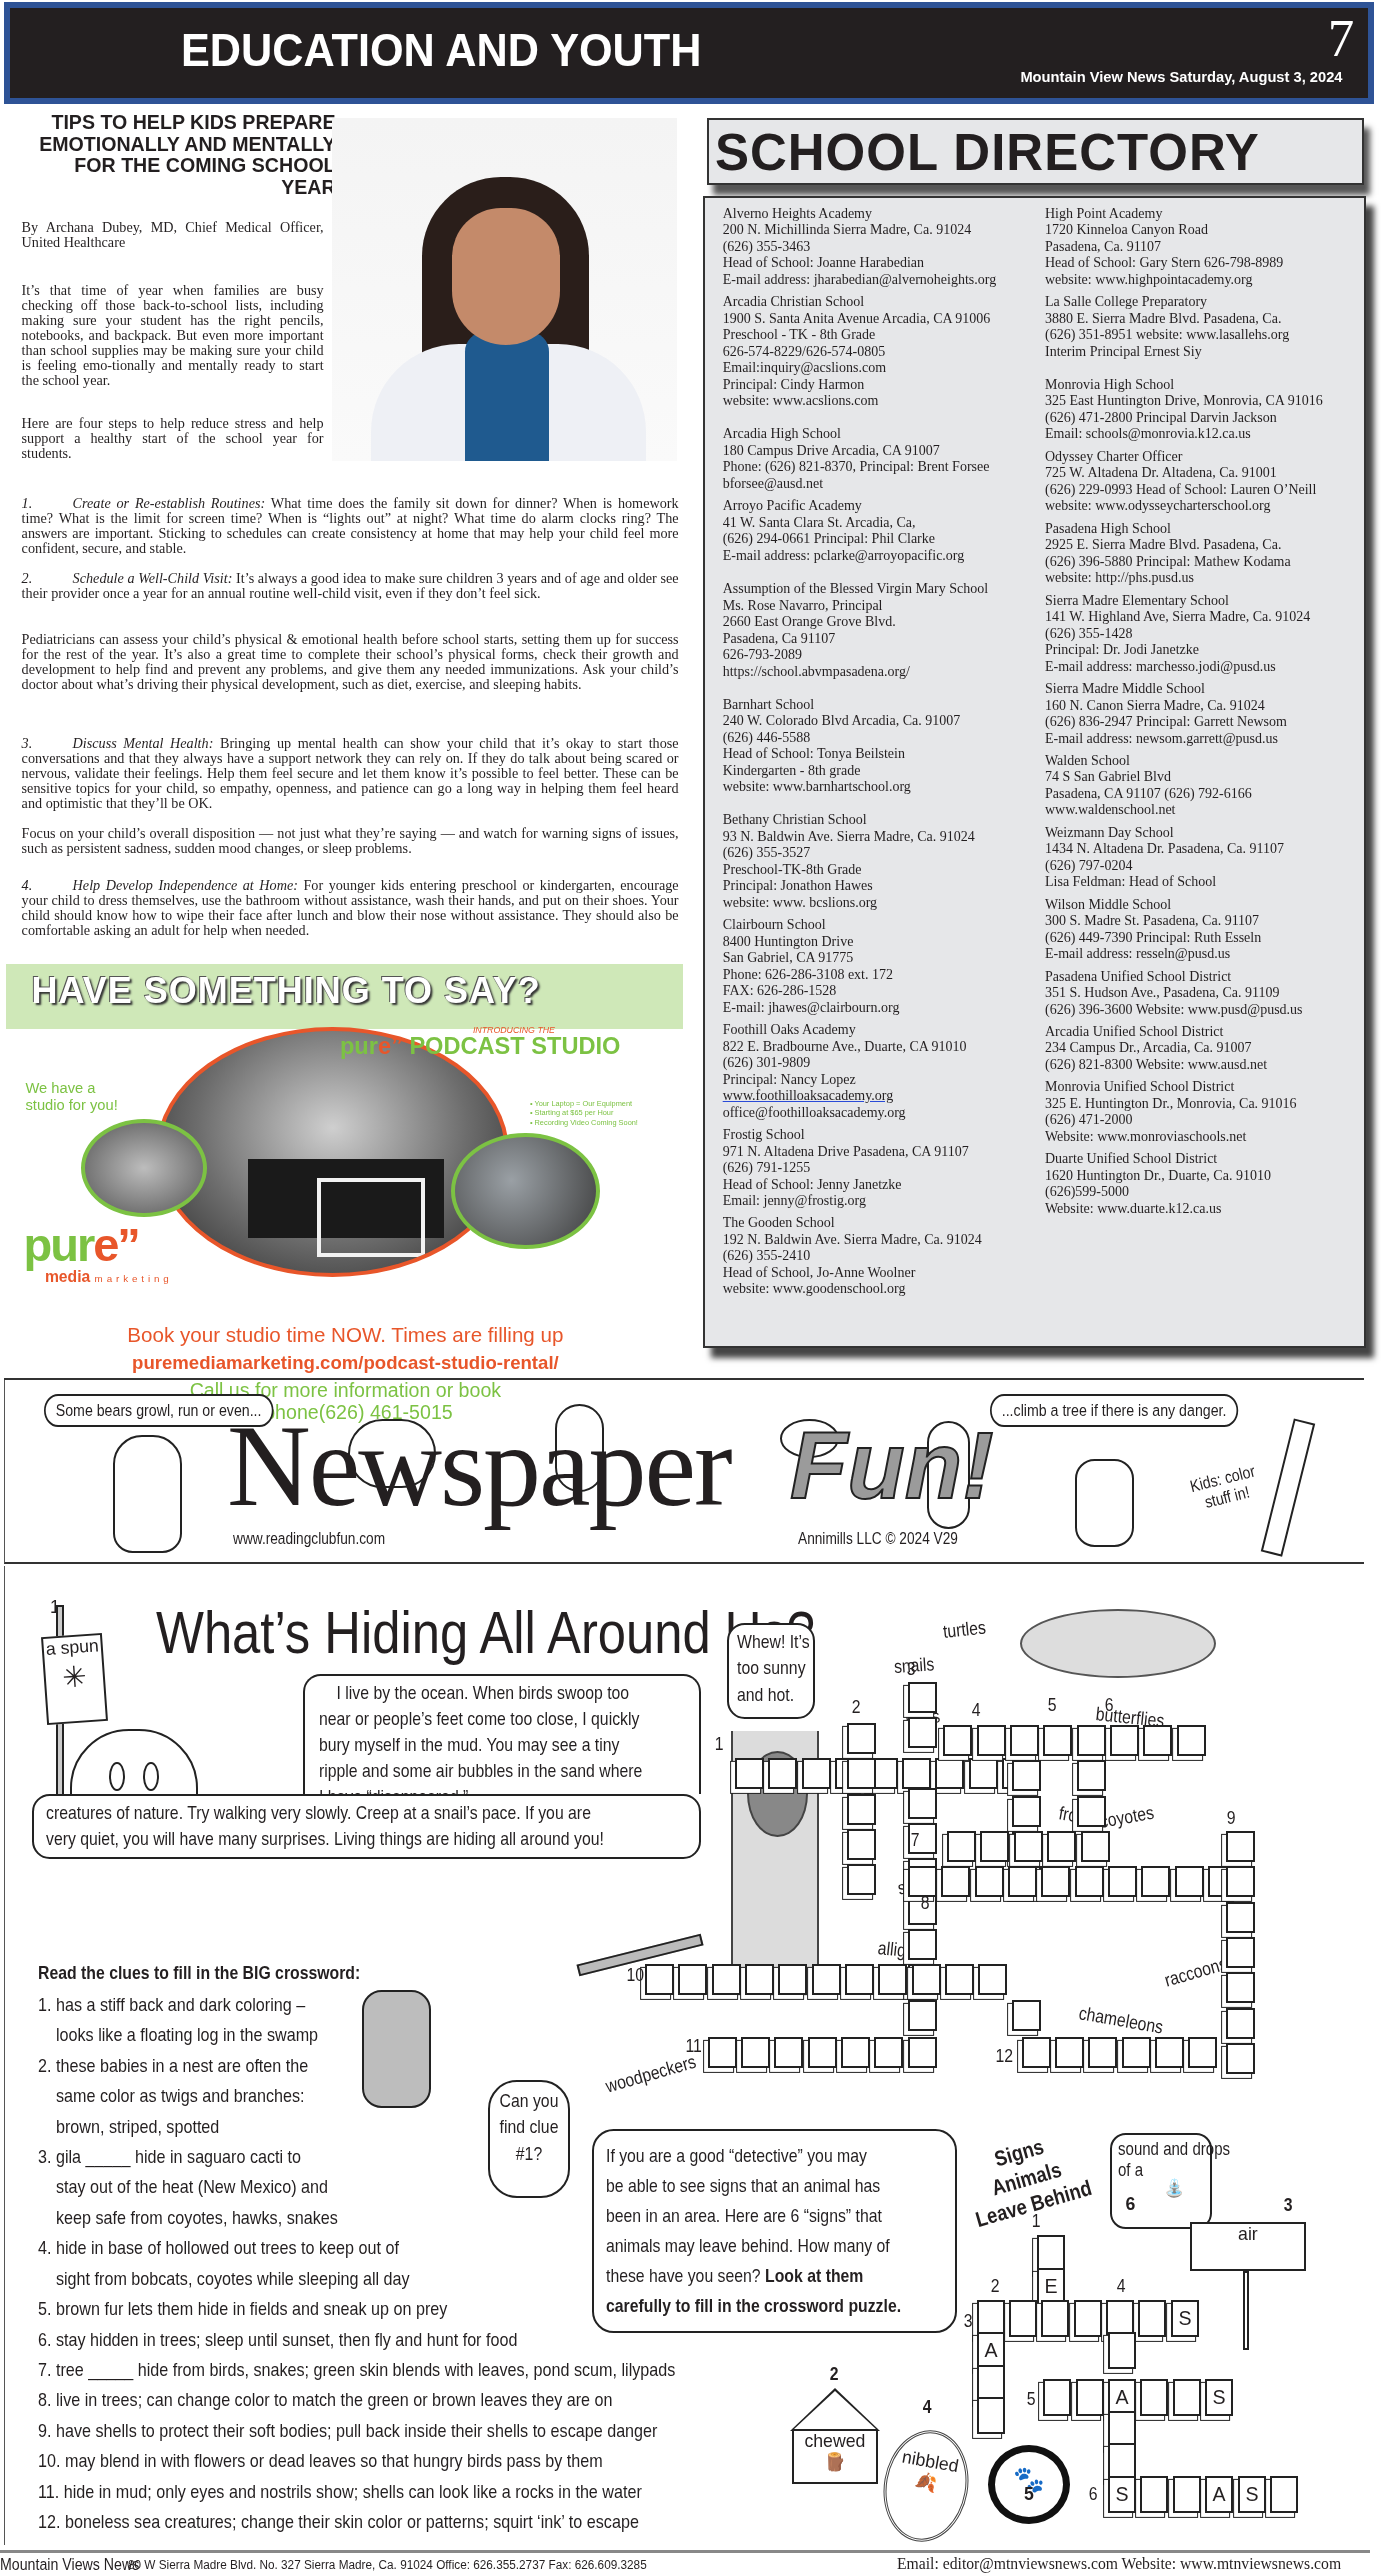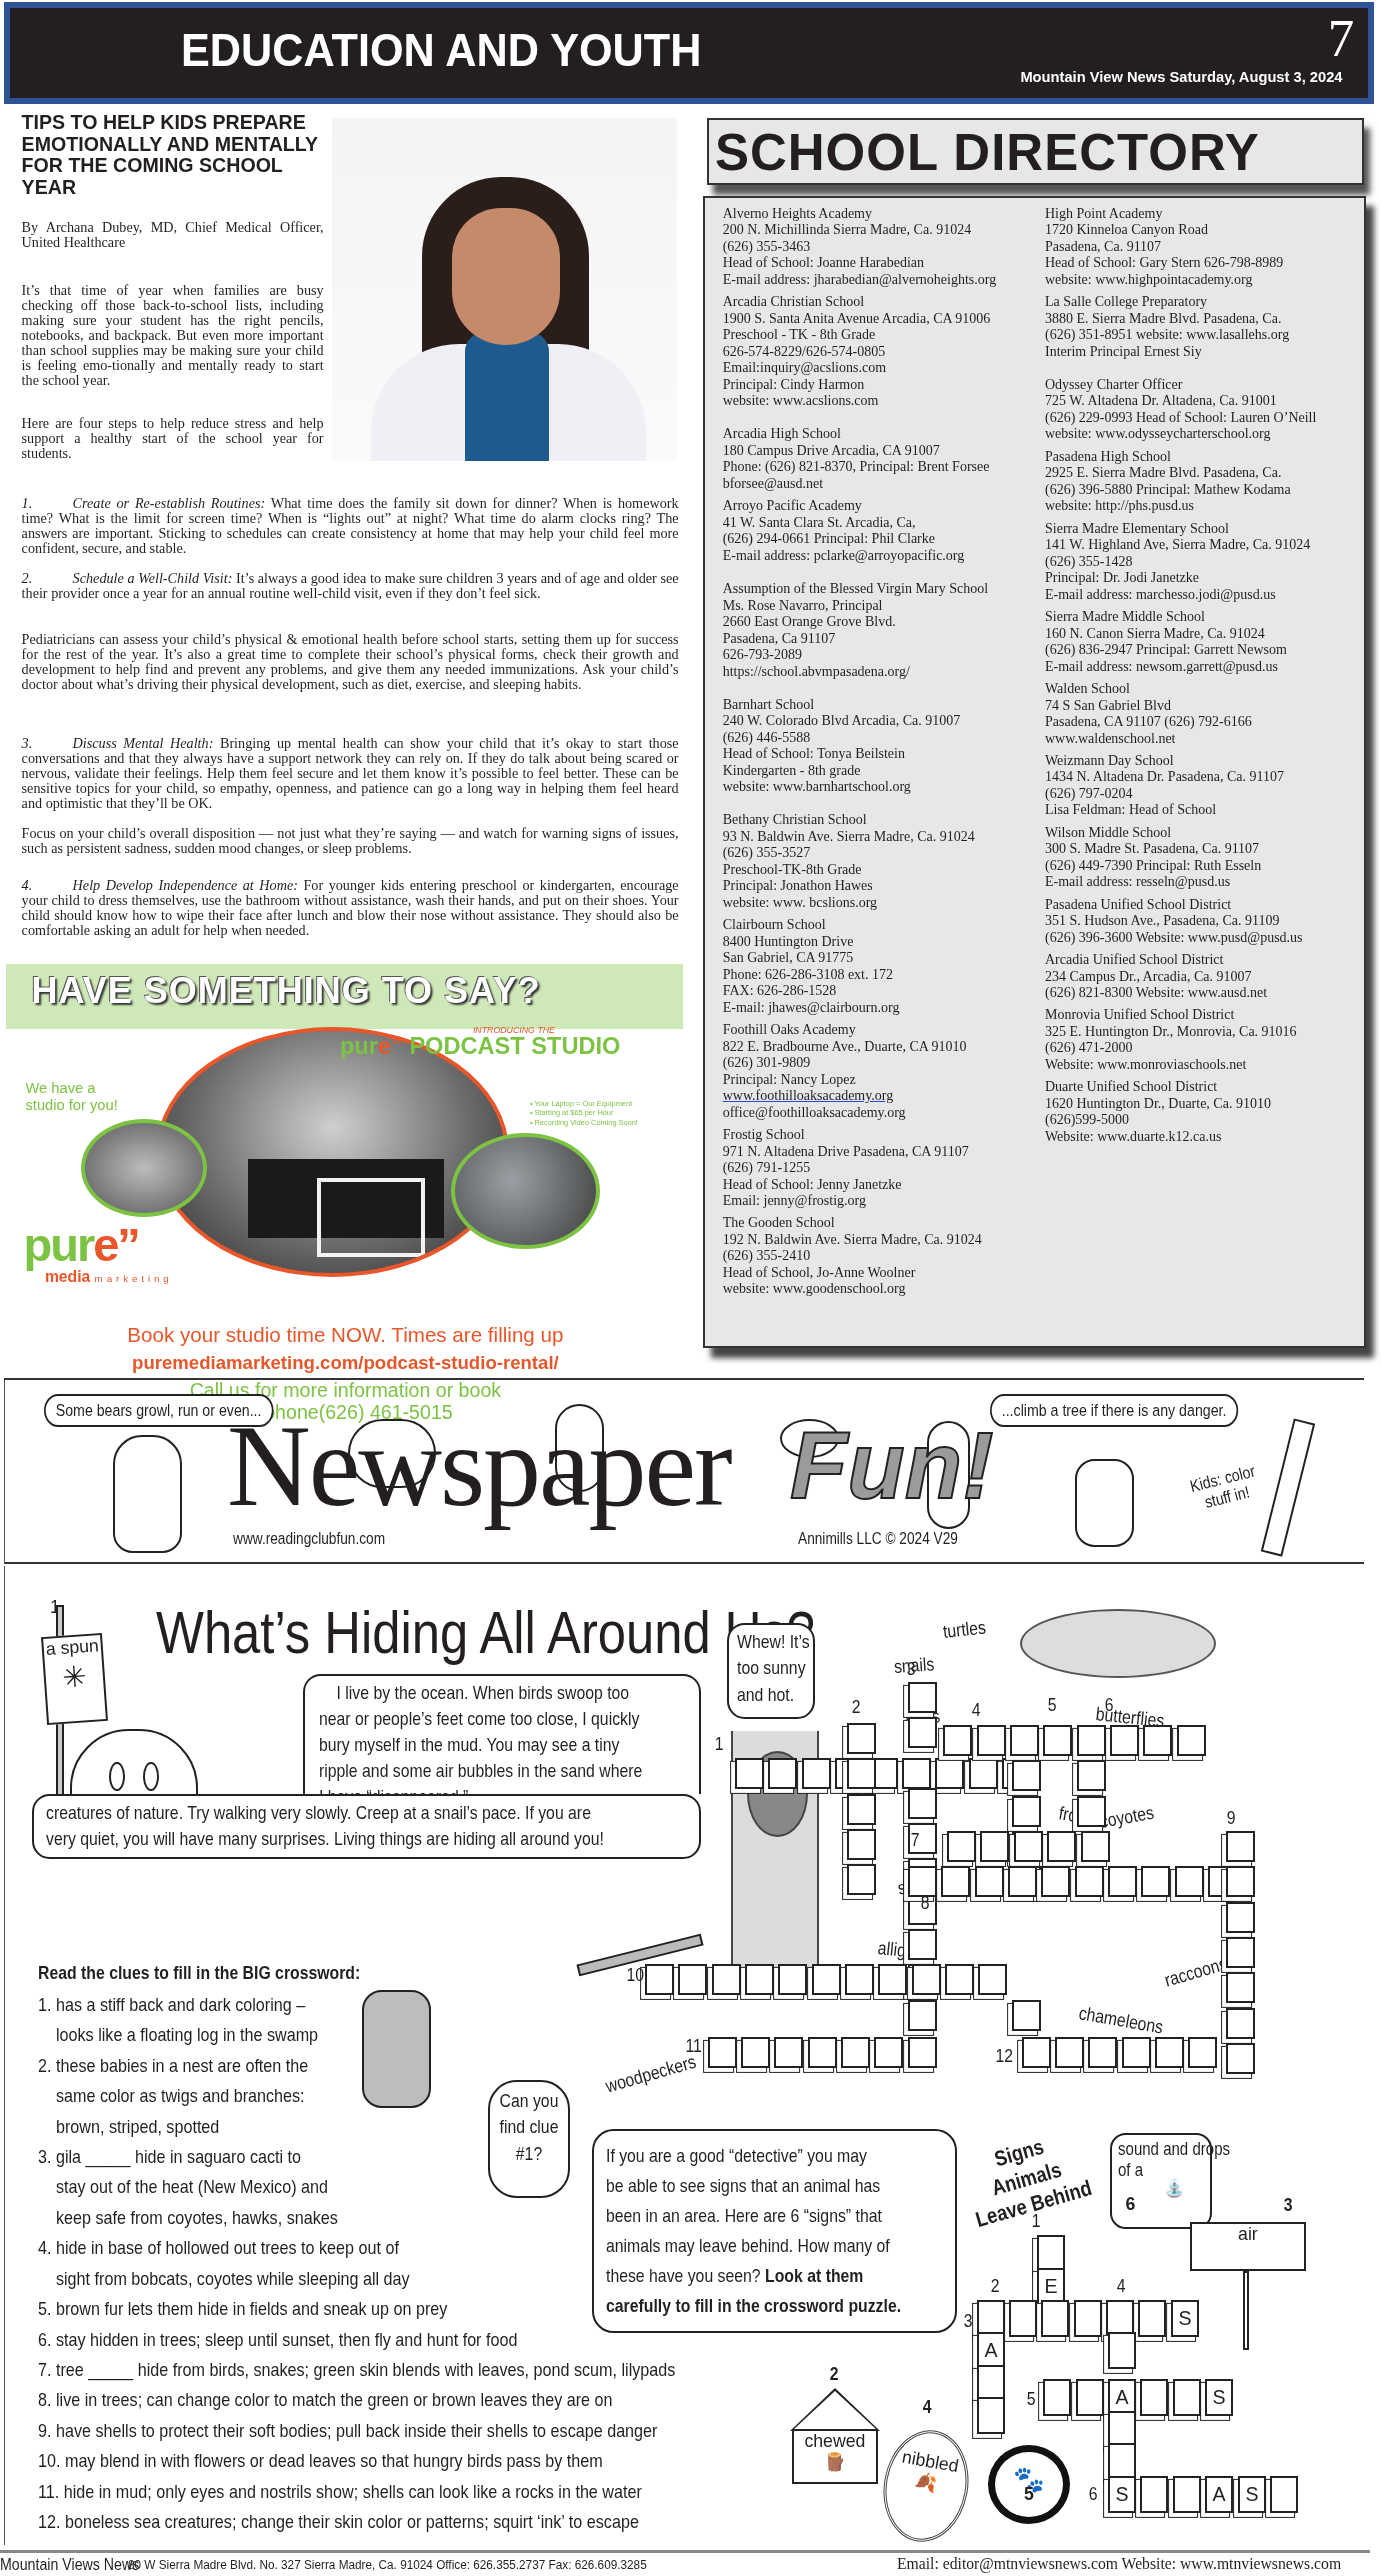--- a/index.html
+++ b/index.html
@@ -7,21 +7,21 @@
   .abs { position: absolute; }
 
   
   .masthead { left: 3.9px; top: 2px; width: 1370px; height: 102px; background: #2e5396; padding: 5.9px; }
   .masthead-inner { width: 100%; height: 100%; background: #231f20; position: relative; }
   .section-title { position: absolute; left: 171px; top: 13.7px; color: #fff; font-family: "Liberation Sans", sans-serif; font-weight: bold; font-size: 47px; letter-spacing: 0px; transform: scaleX(0.92); transform-origin: left; }
   .page-num { position: absolute; right: 13.7px; top: 0px; color: #fff; font-family: "Liberation Serif", serif; font-size: 53px; }
   .paper-date { position: absolute; right: 25.5px; top: 61px; color: #fff; font-family: "Liberation Sans", sans-serif; font-weight: bold; font-size: 14.7px; }
 
   
-  .article-headline { left: 21.6px; top: 112px; width: 314px; font-family: "Liberation Sans", sans-serif; font-weight: bold; font-size: 19.6px; line-height: 21.6px; }
+  .article-headline { left: 21.6px; top: 112px; width: 314px; font-family: "Liberation Sans", sans-serif; font-weight: bold; font-size: 19.6px; line-height: 21.6px; text-align: right; }
   .article-photo { left: 332px; top: 118px; width: 345px; height: 343px; background: linear-gradient(180deg,#f4f4f4 0%,#fafafa 100%); overflow: hidden; }
   .photo-hair { position:absolute; left:90px; top:59px; width:167px; height:216px; background:#2a1e1a; border-radius:79px 79px 39px 39px; }
   .photo-face { position:absolute; left:120px; top:90px; width:108px; height:137px; background:#c48a6a; border-radius:49px 49px 54px 54px; }
   .photo-jacket { position:absolute; left:39px; top:226px; width:275px; height:137px; background:#eef0f5; border-radius:88px 88px 0 0; }
   .photo-sweater { position:absolute; left:133px; top:214px; width:84px; height:137px; background:#1f5a8f; border-radius:19.6px 19.6px 0 0; }
   .byline { left: 21.6px; top: 220px; width: 302px; font-size: 14.2px; line-height: 15px; text-align: justify; }
   .para { font-size: 14.2px; line-height: 15px; text-align: justify; }
   .p-intro { left: 21.6px; top: 283px; width: 302px; }
   .p-steps { left: 21.6px; top: 416px; width: 302px; }
   .wide { left: 21.6px; width: 657px; }
@@ -282,20 +282,26 @@
         <div>1720 Kinneloa Canyon Road</div>
         <div>Pasadena, Ca.  91107</div>
         <div>Head of School: Gary Stern  626-798-8989</div>
         <div>website:  www.highpointacademy.org</div>
       </div>
       <div class="entry gap">
         <div>La Salle College Preparatory</div>
         <div>3880 E. Sierra Madre Blvd.  Pasadena, Ca.</div>
         <div>(626) 351-8951  website: www.lasallehs.org</div>
         <div>Interim Principal  Ernest Siy</div>
+      </div>
+      <div class="entry">
+        <div>Monrovia High School</div>
+        <div>325 East Huntington Drive, Monrovia, CA 91016</div>
+        <div>(626) 471-2800  Principal Darvin Jackson</div>
+        <div>Email: schools@monrovia.k12.ca.us</div>
       </div>
       <div class="entry">
         <div>Odyssey Charter Officer</div>
         <div>725 W. Altadena Dr.  Altadena, Ca. 91001</div>
         <div>(626) 229-0993 Head of School: Lauren O’Neill</div>
         <div>website: www.odysseycharterschool.org</div>
       </div>
       <div class="entry">
         <div>Pasadena High School</div>
         <div>2925 E. Sierra Madre Blvd.  Pasadena, Ca.</div>

